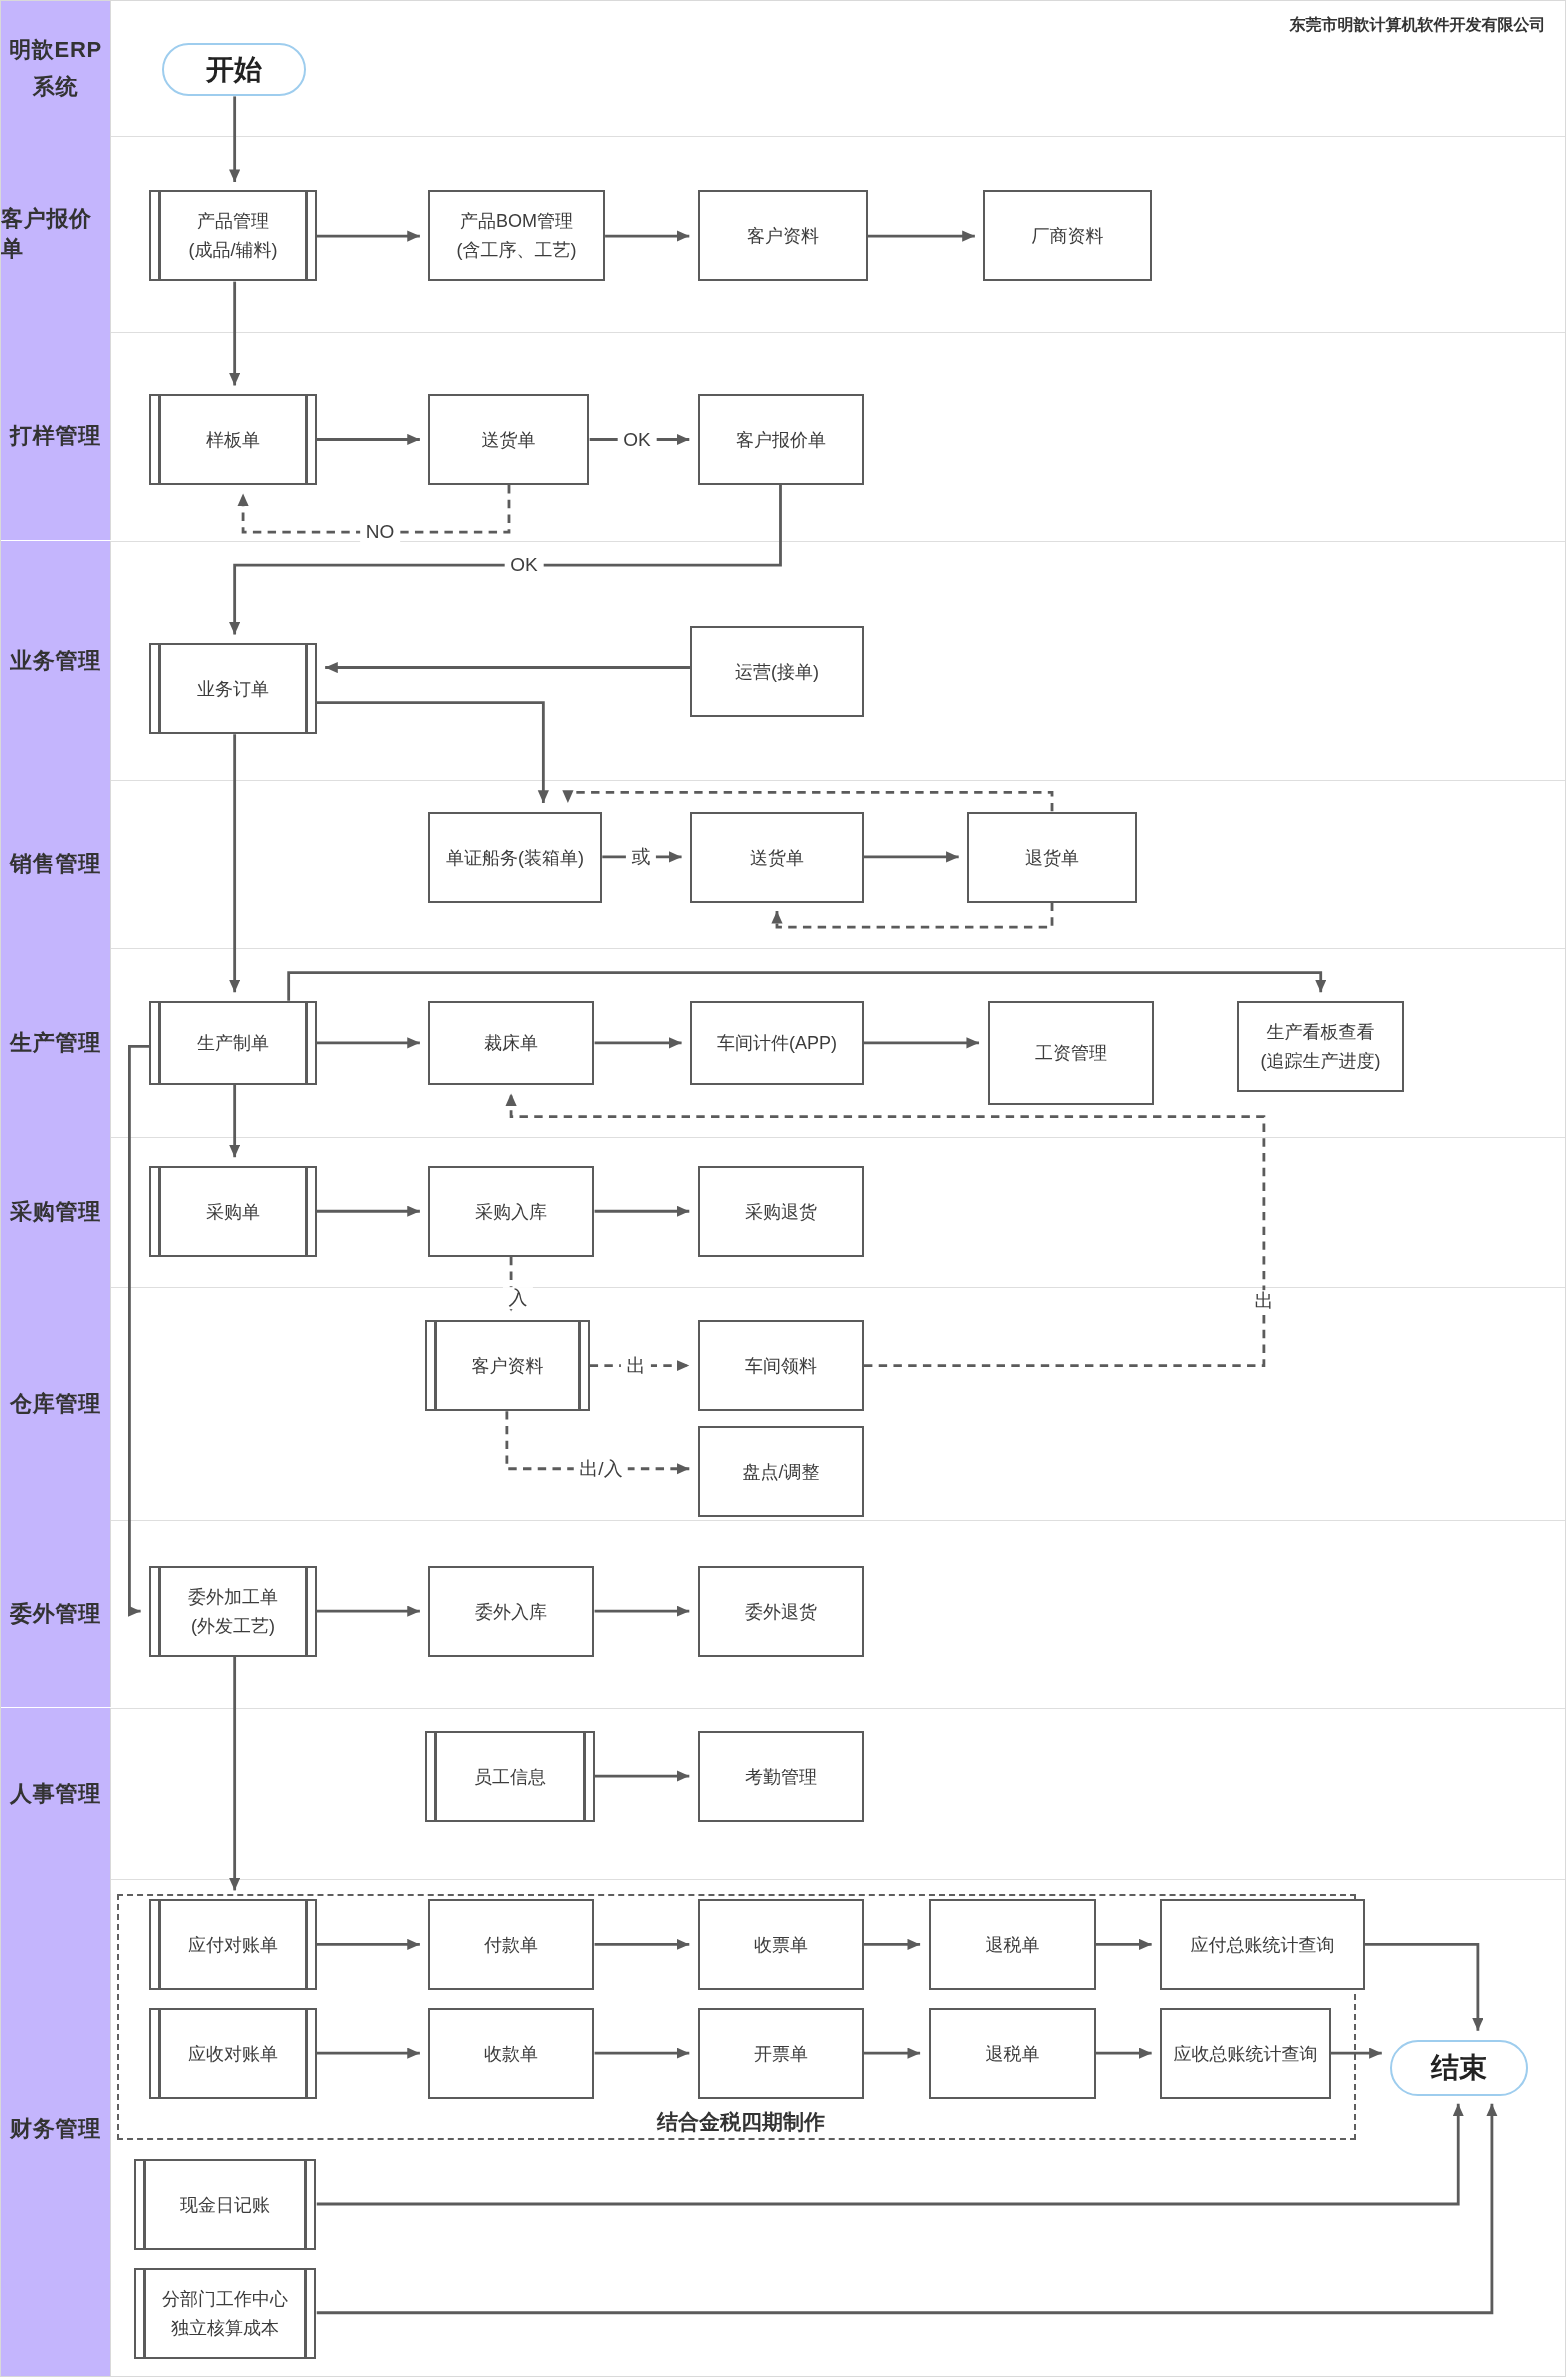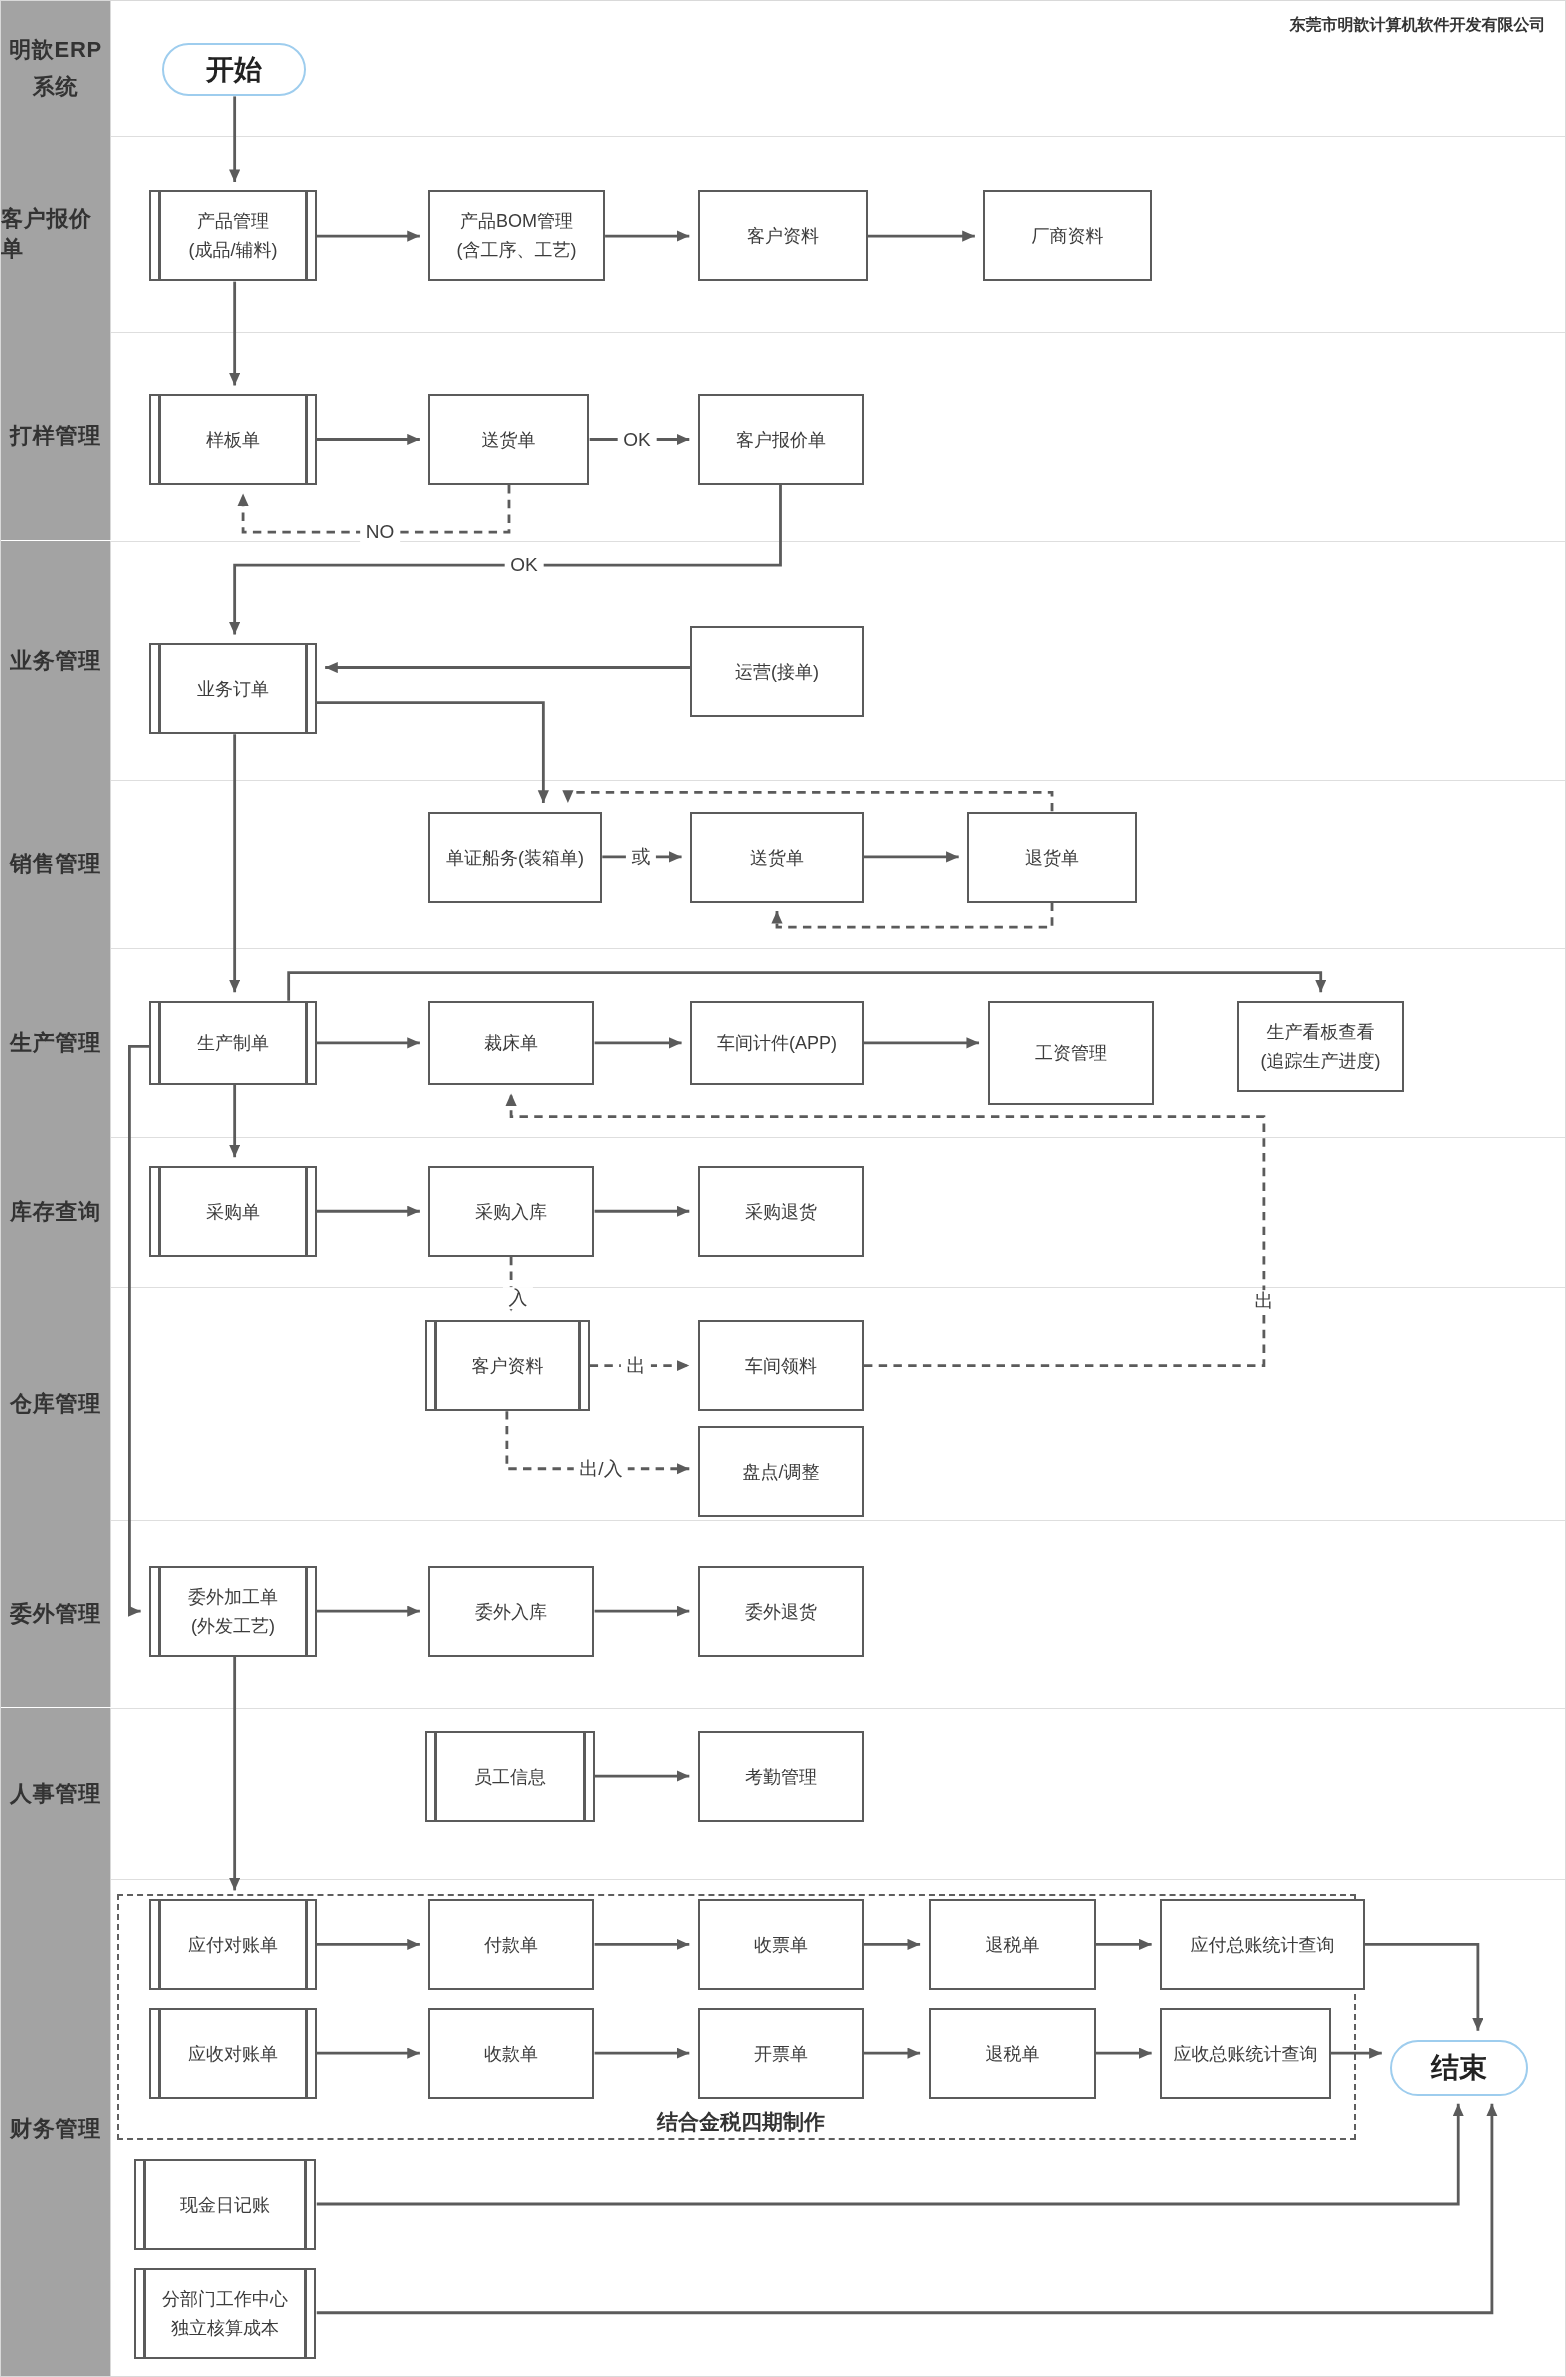--- a/index.html
+++ b/index.html
@@ -1,19 +1,19 @@
 <!DOCTYPE html>
 <html style="font-size:11.2px"><head>
 <meta charset="utf-8">
 <style>
   html,body{margin:0;padding:0;background:#fff;}
   #canvas{position:relative;width:1566px;height:2377px;background:#fff;border:1.4px solid #d9d9d9;box-sizing:border-box;
           font-family:"Liberation Sans","DejaVu Sans",sans-serif;overflow:hidden;}
   
-  .lane-cell{position:absolute;left:0;width:110px;background:#a3a3a3;border-right:1.4px solid #d9d9d9;
+  .lane-cell{position:absolute;left:0;width:110px;background:#c4b5fd;border-right:1.4px solid #d9d9d9;
              display:flex;flex-direction:column;align-items:center;justify-content:center;gap:7px;
              font-size:22px;font-weight:bold;color:#333;z-index:2;box-sizing:border-box;letter-spacing:0.7px;}
   .hline{position:absolute;left:0;width:1566px;height:1.4px;background:#dedede;z-index:1;}
   
   .node{position:absolute;background:#fff;border:2.8px solid #5b5b5b;box-sizing:border-box;z-index:3;
         display:flex;flex-direction:column;align-items:center;justify-content:center;gap:11.2px;
         font-size:18px;color:#3c3c3c;text-align:center;line-height:1;}
   .node.dbl::before,.node.dbl::after{content:"";position:absolute;top:0;bottom:0;width:2.8px;background:#5b5b5b;}
   .node.dbl::before{left:7px;} .node.dbl::after{right:7px;}
   .terminator{position:absolute;background:#fff;border:2.8px solid #9ecdee;border-radius:31px;box-sizing:border-box;
@@ -45,21 +45,21 @@
   <div class="lane-cell" style="top:540px;height:239px">
       <span>业务管理</span>
     </div>
   <div class="lane-cell" style="top:779px;height:168px">
       <span>销售管理</span>
     </div>
   <div class="lane-cell" style="top:947px;height:189px">
       <span>生产管理</span>
     </div>
   <div class="lane-cell" style="top:1136px;height:150px">
-      <span>库存查询</span>
+      <span>采购管理</span>
     </div>
   <div class="lane-cell" style="top:1286px;height:233px">
       <span>仓库管理</span>
     </div>
   <div class="lane-cell" style="top:1519px;height:187px">
       <span>委外管理</span>
     </div>
   <div class="lane-cell" style="top:1707px;height:171px">
       <span>人事管理</span>
     </div>

